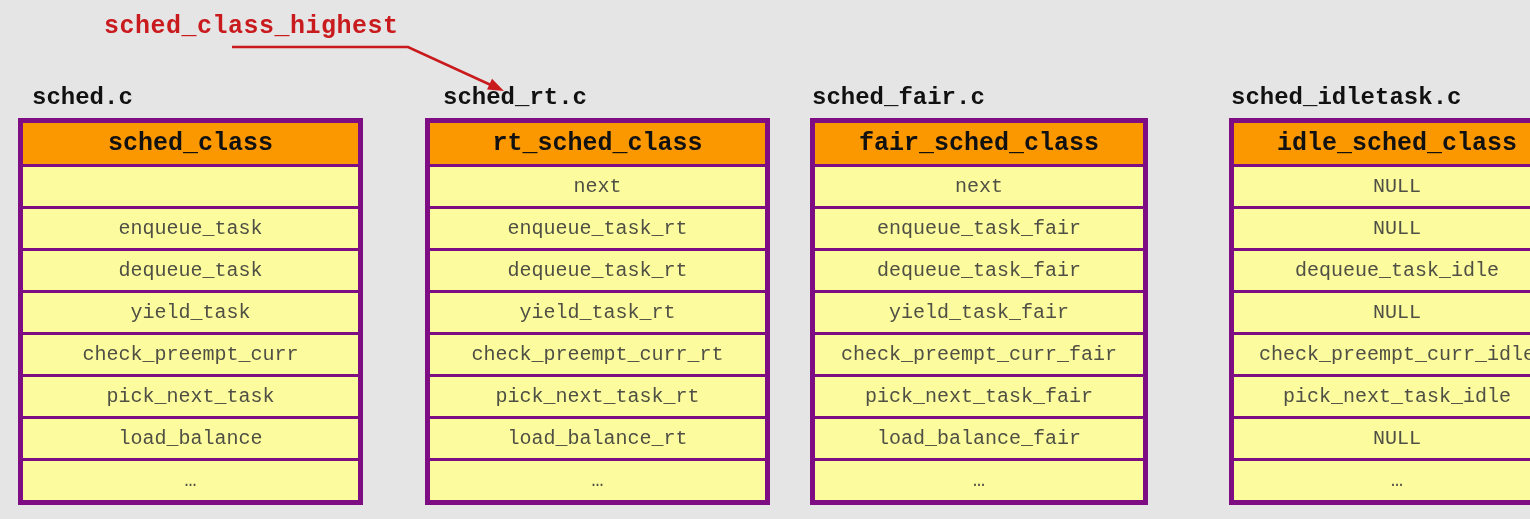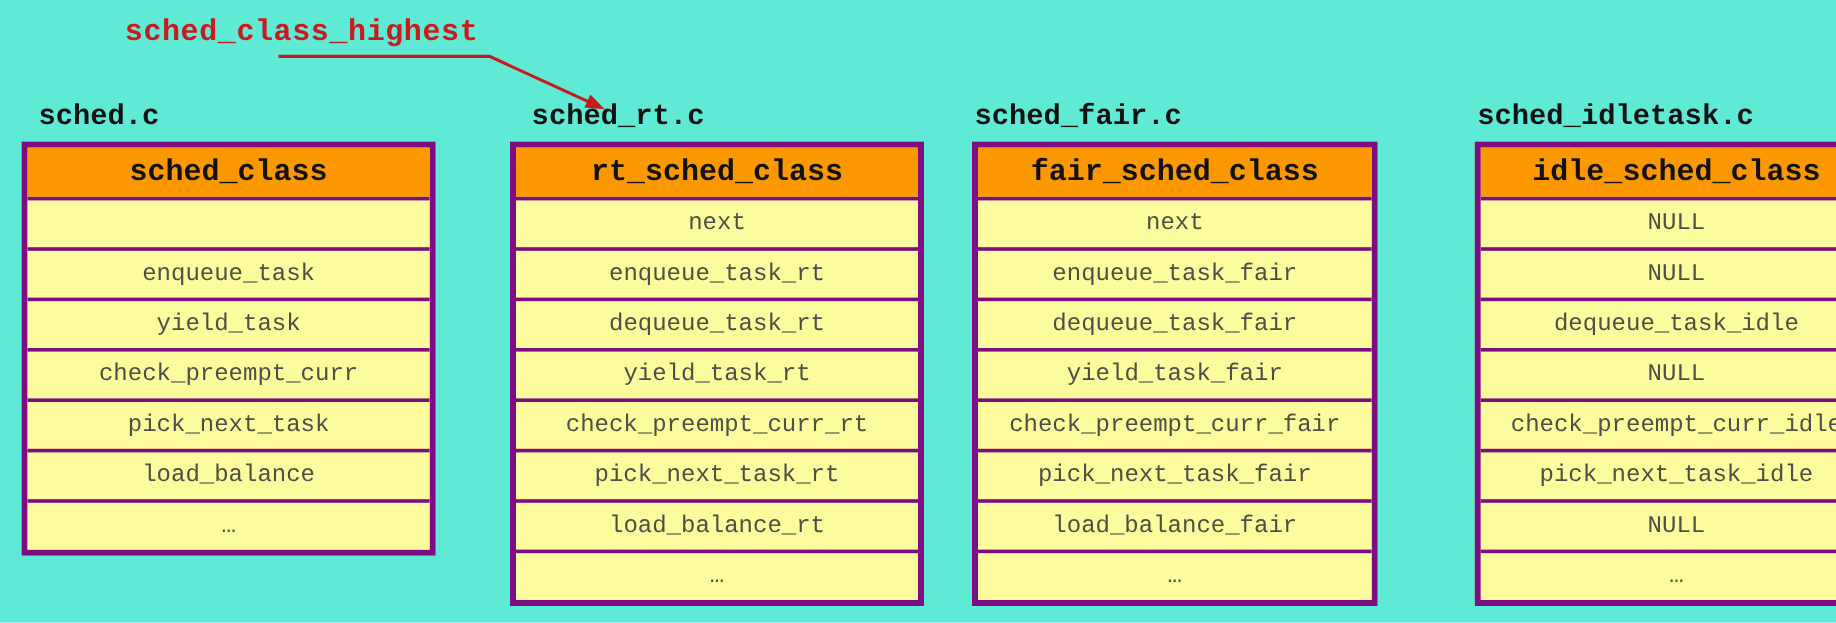--- a/index.html
+++ b/index.html
@@ -1,20 +1,20 @@
 <!DOCTYPE html>
 <html style="--header-fill: #FB9800; --cell-fill: #FCFC9E; --border: #7E0C82; --annotation-red: #C91A1E; --cell-text: #4F4F45; --title-text: #111111;"><head>
 <meta charset="utf-8">
 <style>
   html, body { margin: 0; padding: 0; background: #ffffff; }
   .canvas {
     position: relative;
     width: 1530px;
     height: 519px;
-    background: #5eead4;
+    background: #e5e5e5;
     overflow: hidden;
     font-family: "Liberation Mono", "DejaVu Sans Mono", monospace;
   }
   .annotation-label {
     position: absolute;
     left: 104px;
     top: 12px;
     font-size: 25px;
     font-weight: bold;
     letter-spacing: 0.5px;
@@ -79,20 +79,21 @@
     <polyline points="232,47 408,47 493,86" fill="none" stroke="#C91A1E" stroke-width="2.6"></polyline>
     <polygon points="504,91 487,89.6 492,78.8" fill="#C91A1E"></polygon>
   </svg>
 
   <div class="col" style="left:18px; width:345px;">
     <div class="file-title" style="padding-left:14px;">sched.c</div>
     <div class="tbl">
       <div class="hdr">sched_class</div>
       <div class="row"></div>
       <div class="row">enqueue_task</div>
+      <div class="row">dequeue_task</div>
       <div class="row">yield_task</div>
       <div class="row">check_preempt_curr</div>
       <div class="row">pick_next_task</div>
       <div class="row">load_balance</div>
       <div class="row">…</div>
     </div>
   </div>
 
   <div class="col" style="left:425px; width:345px;">
     <div class="file-title" style="padding-left:18px;">sched_rt.c</div>

